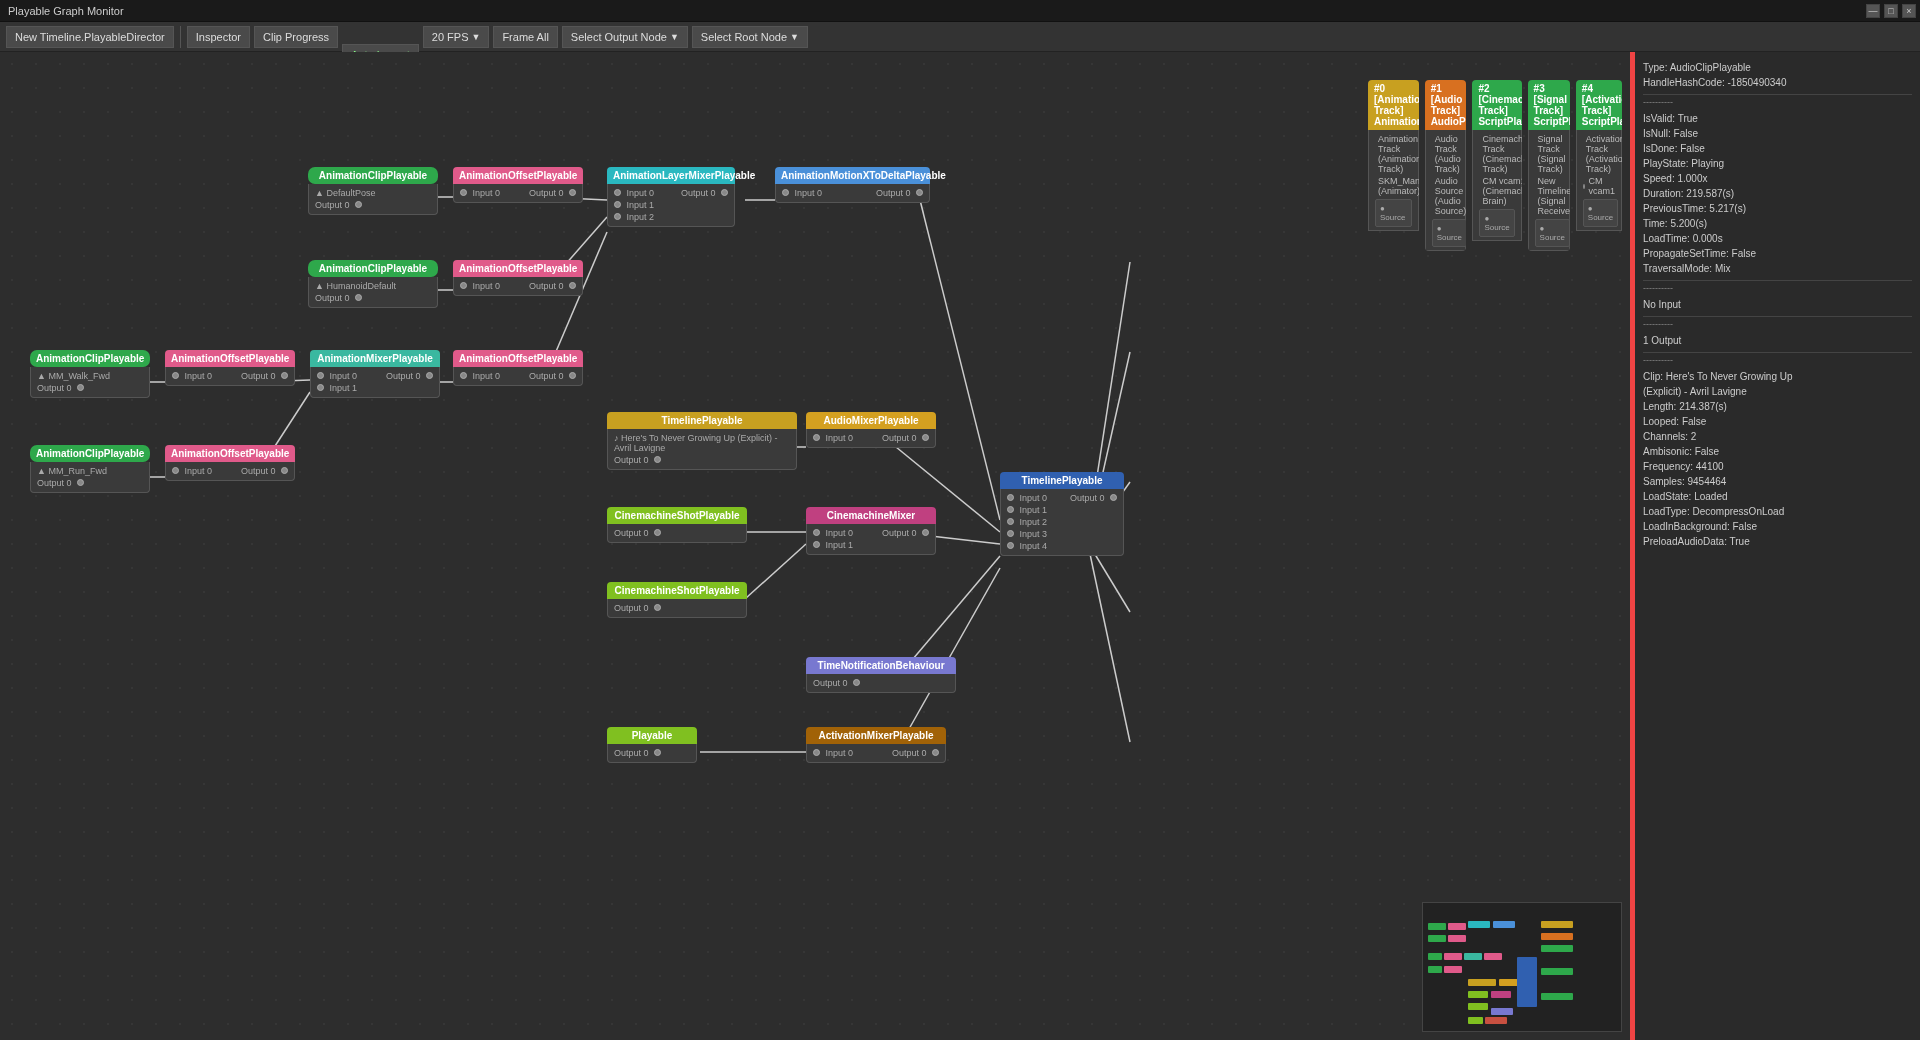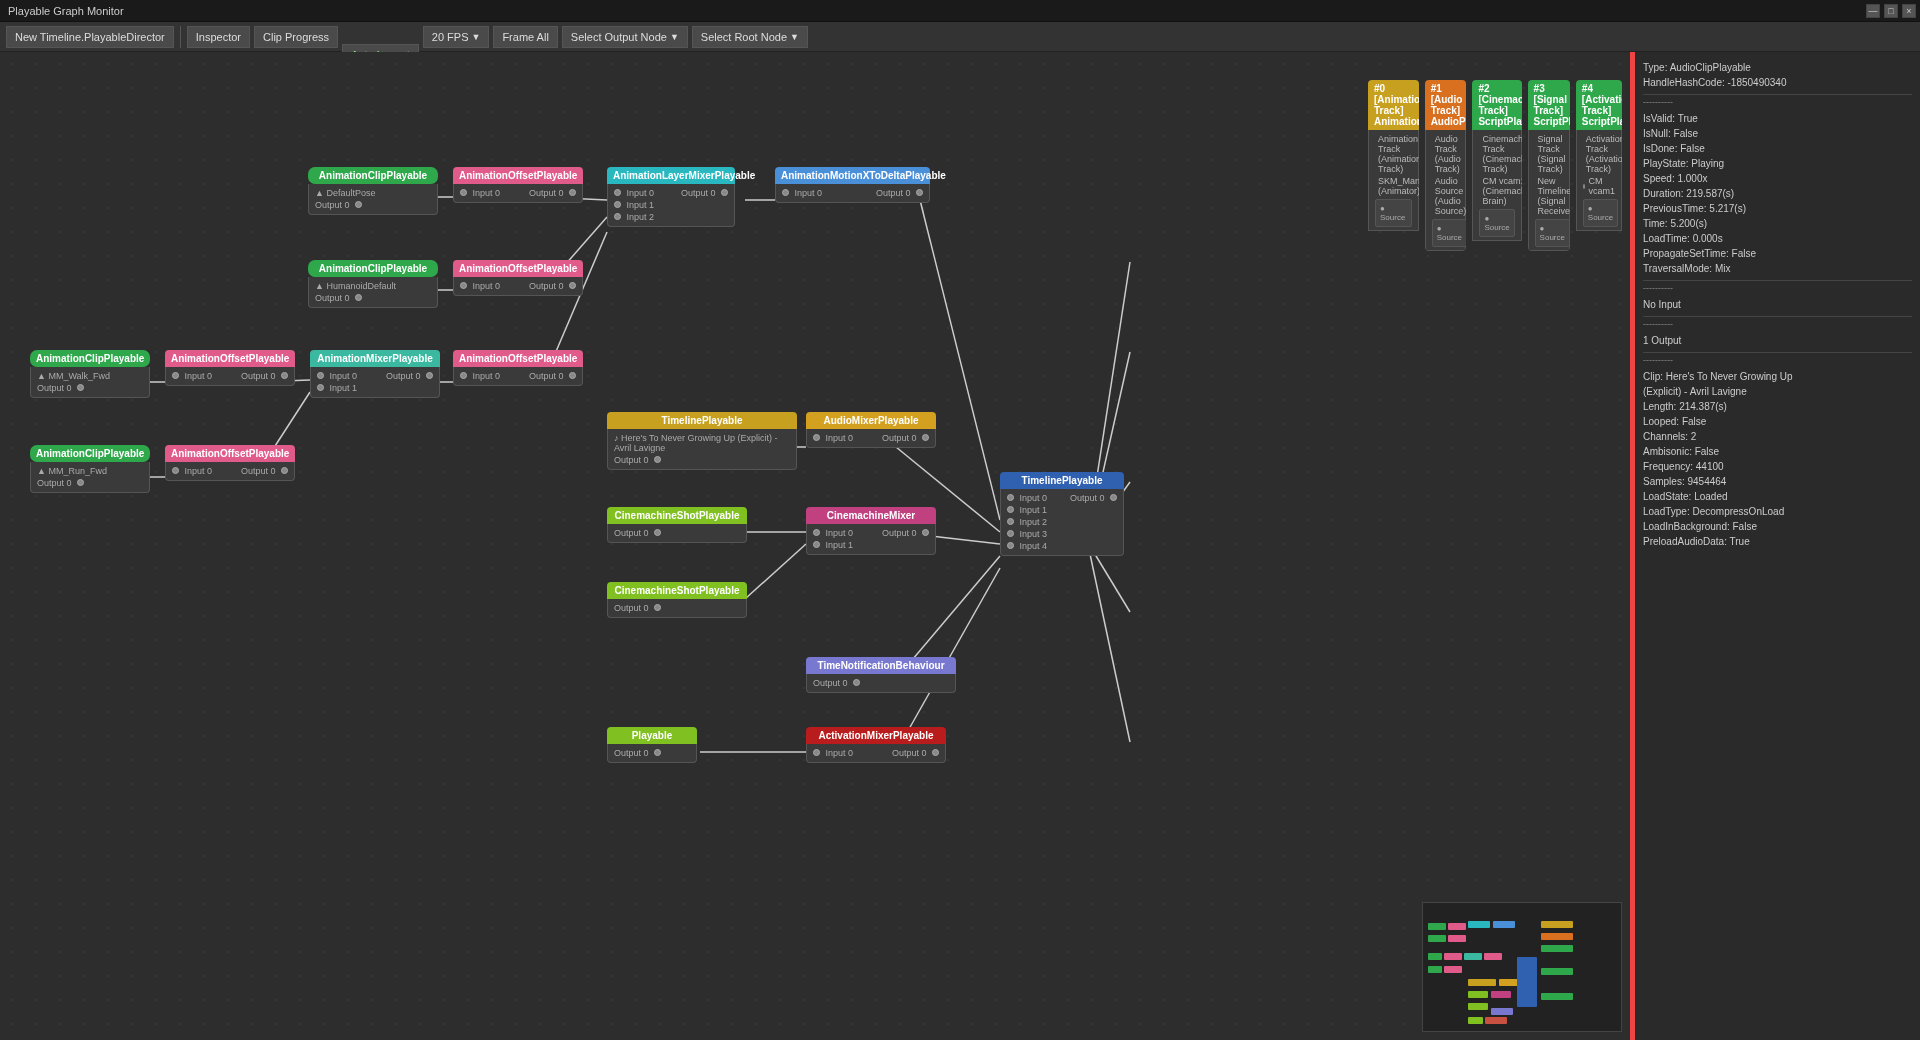--- a/index.html
+++ b/index.html
@@ -154,21 +154,21 @@
     .hdr-pink { background: #e05a8a; }
     .hdr-cyan { background: #2ab8c0; }
     .hdr-blue { background: #4a90d9; }
     .hdr-teal { background: #3ab8a0; }
     .hdr-yellow { background: #c8a020; }
     .hdr-lime { background: #80c020; }
     .hdr-gold { background: #d4a020; }
     .hdr-magenta { background: #c04080; }
     .hdr-darkblue { background: #3060b0; }
     .hdr-lavender { background: #7878d0; }
-    .hdr-coral { background: #b91c1c; text-align: center; }
+    .hdr-coral { background: #a16207; text-align: center; }
 
     
     #right-panel {
       width: 290px;
       background: #2a2a2a;
       border-left: 5px solid #ef4444;
       padding: 8px;
       overflow-y: auto;
       font-size: 10px;
       color: #ccc;

